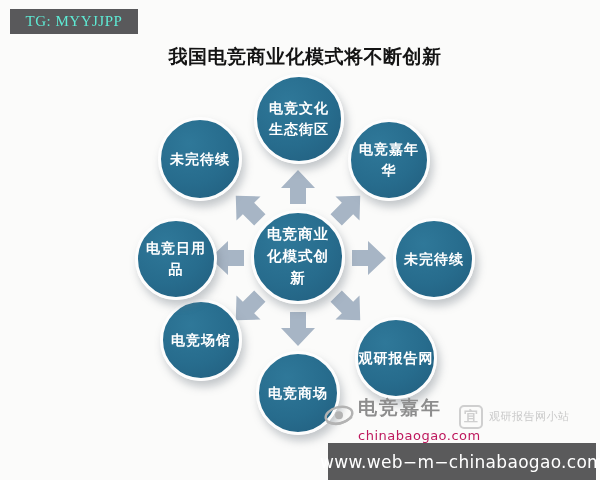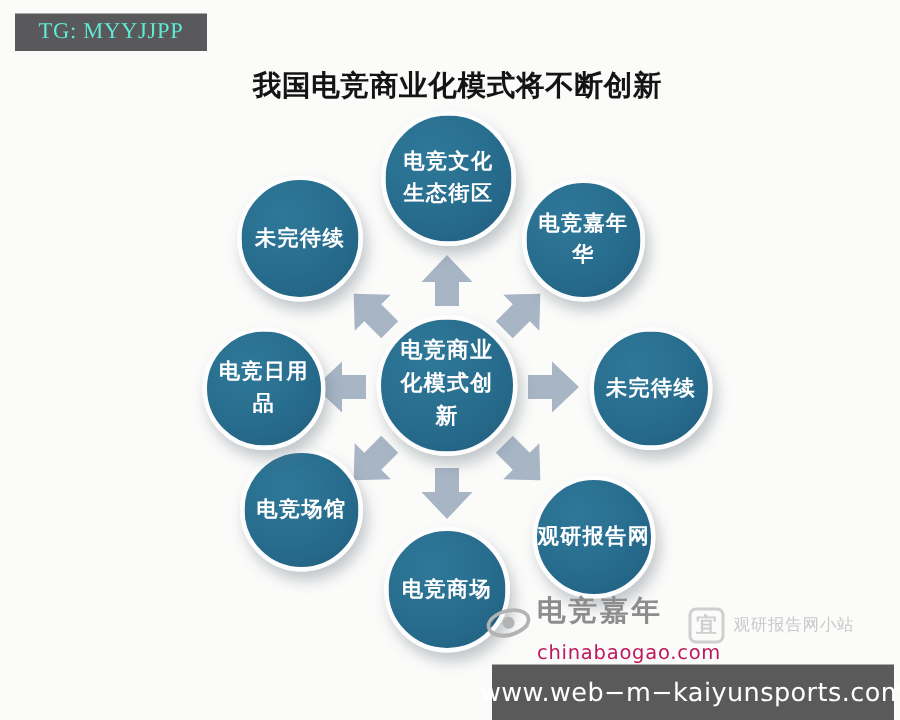--- a/index.html
+++ b/index.html
@@ -156,13 +156,13 @@
   </div>
 </div>
 
 <div class="wm-right">
   <div class="wm-badge">宜</div>
   <div>
     <div class="wm-station-name">观研报告网小站</div>
   </div>
 </div>
 
-<div class="bottom-bar">www.web−m−kaiyunsports.com</div>
+<div class="bottom-bar">www.web−m−chinabaogao.com</div>
 
 </body></html>

